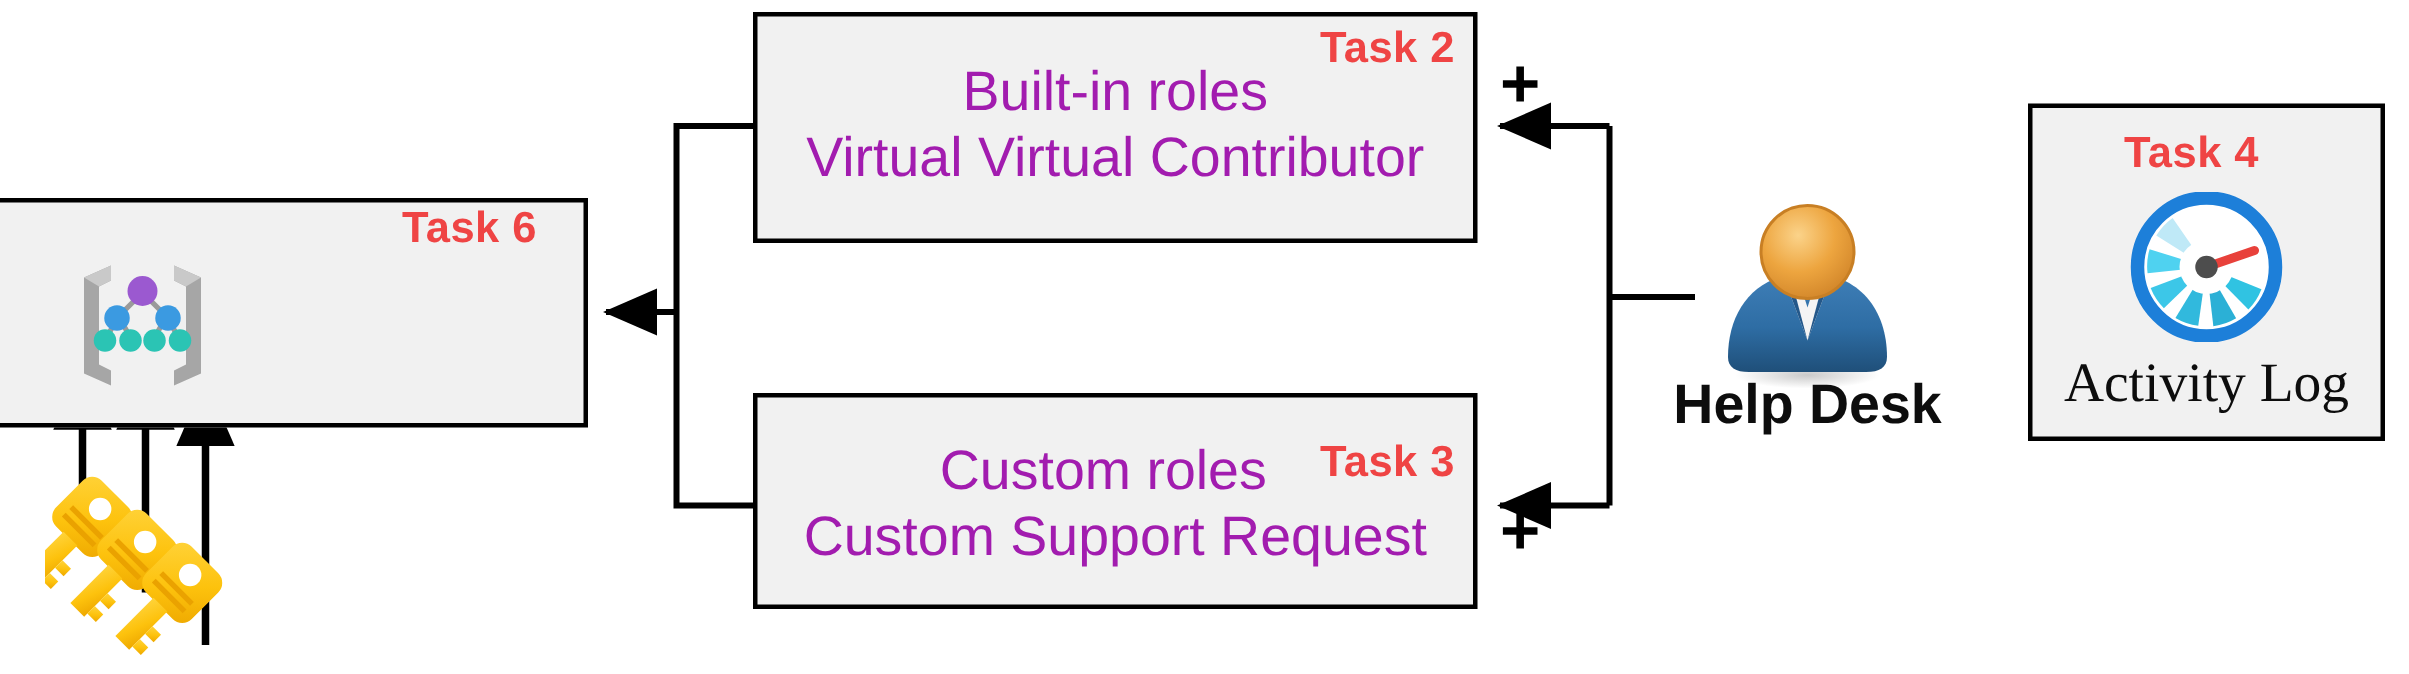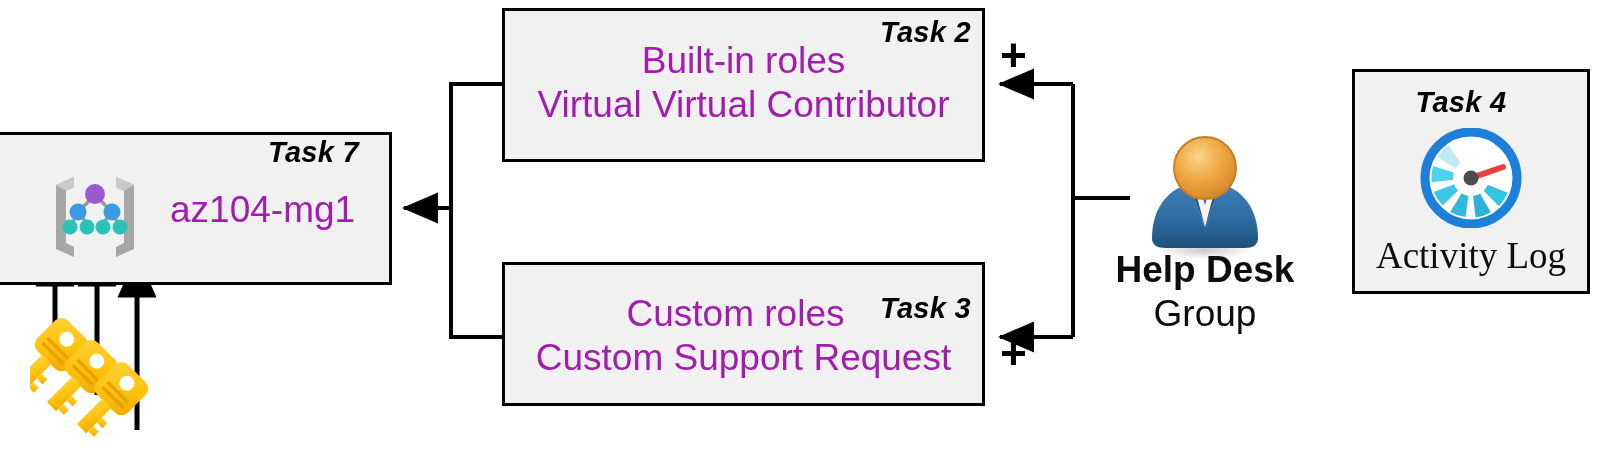--- a/index.html
+++ b/index.html
@@ -18,26 +18,25 @@
     overflow: hidden;
   }
   .box {
     position: absolute;
     background: #f1f1f1;
     border: 3px solid #000000;
     box-sizing: border-box;
   }
   .task-label {
     position: absolute;
-    color: #000000;
+    color: #ef4444;
     font-weight: bold;
     font-size: 29px;
     letter-spacing: 0.3px;
     white-space: nowrap;
-    font-style: italic;
   }
   .box-text {
     position: absolute;
     color: #a21caf;
     font-size: 37px;
     line-height: 44px;
     text-align: center;
     white-space: nowrap;
     font-weight: 400;
   }
@@ -93,22 +92,21 @@
 
     <g>
       <line x1="55" y1="360" x2="55" y2="244" stroke="#000000" stroke-width="5" marker-end="url(#arrowhead)"></line>
       <line x1="97" y1="395" x2="97" y2="244" stroke="#000000" stroke-width="5" marker-end="url(#arrowhead)"></line>
       <line x1="137" y1="430" x2="137" y2="255" stroke="#000000" stroke-width="5" marker-end="url(#arrowhead)"></line>
     </g>
   </svg>
 
   <div class="box" style="left:-4px; top:132px; width:396px; height:153px;">
   </div>
-  <div class="task-label" style="left:268px; top:136px;">Task 7</div>
-  <div class="box-text" style="left:170px; top:188px;">az104-mg1</div>
+  <div class="task-label" style="left:268px; top:136px;">Task 6</div>
 
   <div class="icon-holder" style="left:44px; top:163px; width:102px; height:100px;">
     <svg width="102" height="100" viewBox="0 0 102 100">
 
       <path d="M30,14 L12,22 L12,86 L30,94 L30,84 L22,80 L22,28 L30,24 Z" fill="#a6a6a6"></path>
       <path d="M30,14 L12,22 L22,28 L30,24 Z" fill="#c9c9c9"></path>
 
       <path d="M72,14 L90,22 L90,86 L72,94 L72,84 L80,80 L80,28 L72,24 Z" fill="#a6a6a6"></path>
       <path d="M72,14 L90,22 L80,28 L72,24 Z" fill="#c9c9c9"></path>
 
@@ -164,21 +162,20 @@
 
       <path d="M60,52 L75,92 L90,52 L82,48 L75,70 L68,48 Z" fill="#f4f4f4"></path>
 
       <path d="M60,52 L75,92 L66,58 Z" fill="#24588a"></path>
       <path d="M90,52 L75,92 L84,58 Z" fill="#24588a"></path>
 
       <circle cx="75" cy="33" r="31" fill="url(#headGrad)" stroke="#c87f24" stroke-width="2"></circle>
     </svg>
   </div>
   <div class="free-label" style="left:1090px; top:248px; width:230px;font-weight:bold;">Help Desk</div>
-  <div class="free-label" style="left:1090px; top:292px; width:230px;">Group</div>
 
   <div class="box" style="left:1352px; top:69px; width:238px; height:225px;">
   </div>
   <div class="task-label" style="left:1352px; top:86px; width:218px; text-align:center;">Task 4</div>
 
   <div class="icon-holder" style="left:1407px; top:128px; width:128px; height:100px;">
     <svg width="128" height="100" viewBox="0 0 128 100">
 
       <circle cx="64" cy="50" r="46" fill="#ffffff" stroke="#1d7fd9" stroke-width="9"></circle>
 

